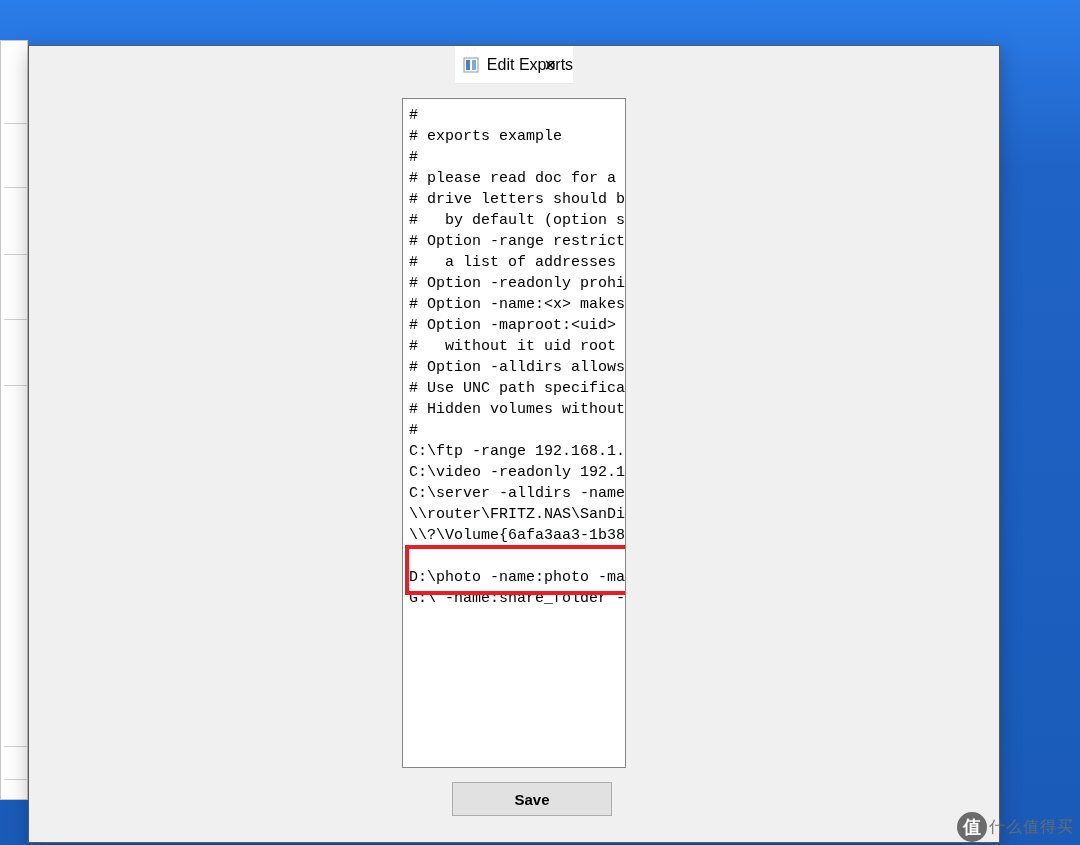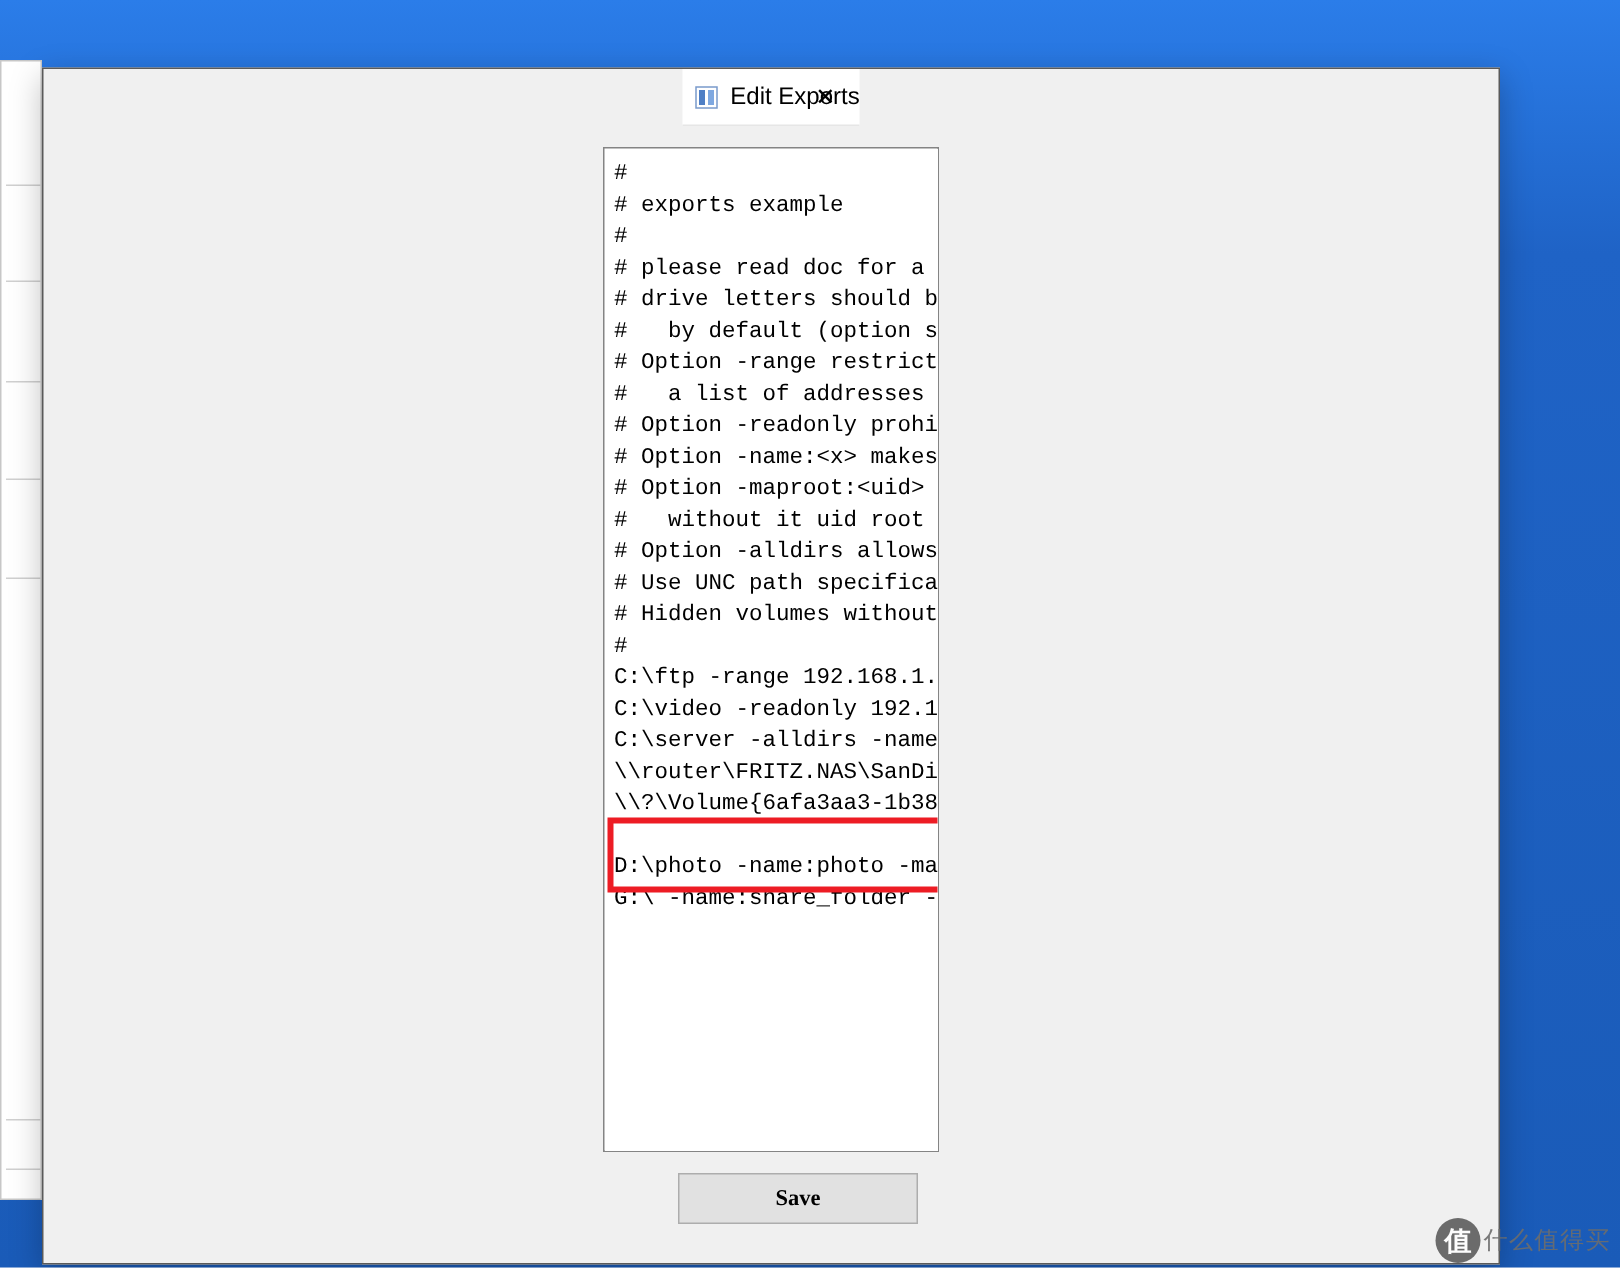--- a/index.html
+++ b/index.html
@@ -99,21 +99,21 @@
   .button-row {
     display: flex;
     justify-content: flex-end;
     padding: 14px 14px 0 0;
   }
   .save-btn {
     min-width: 160px;
     height: 34px;
     background: #e1e1e1;
     border: 1px solid #adadad;
-    font-family: Liberation Serif, serif;
+    font-family: Liberation Sans, sans-serif;
     font-weight: bold;
     font-size: 15px;
     cursor: pointer;
   }
   .watermark {
     position: absolute;
     right: 6px; bottom: 3px;
     display: flex; align-items: center; gap: 2px;
     pointer-events: none;
   }

